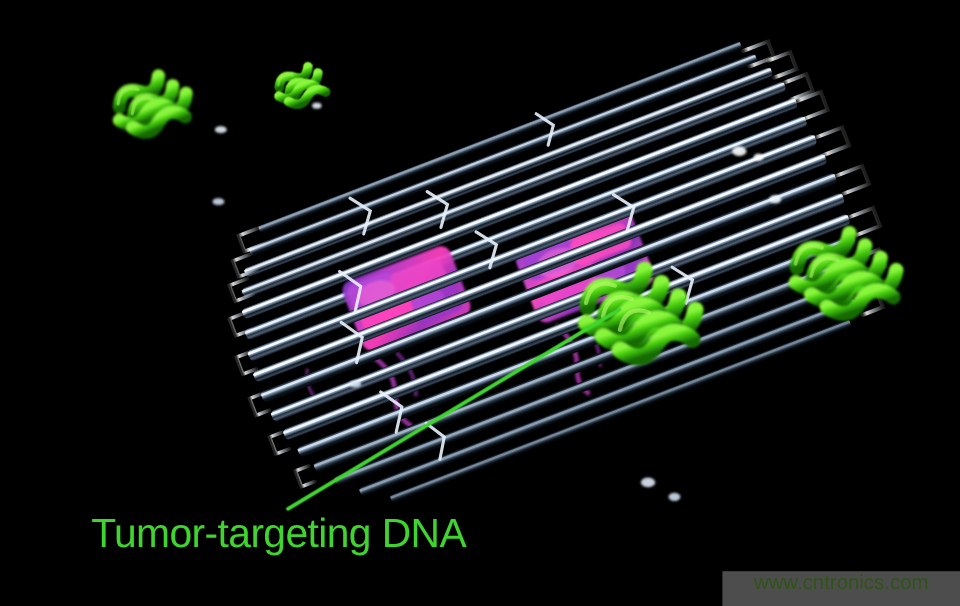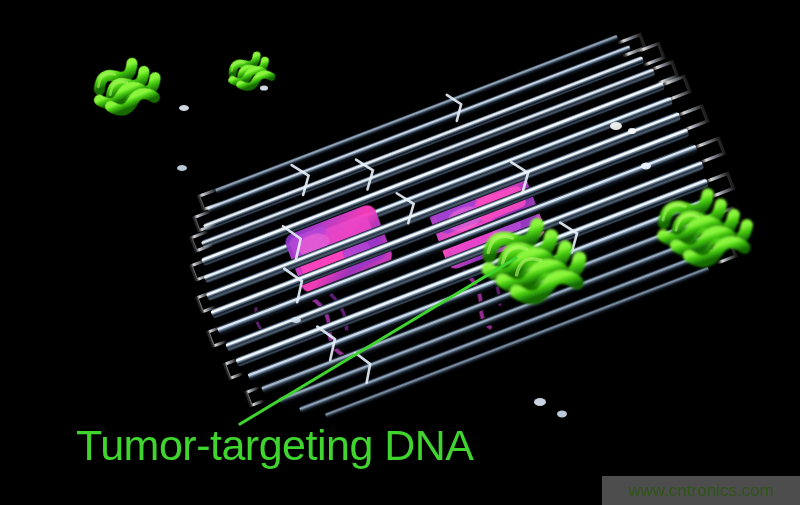--- a/index.html
+++ b/index.html
@@ -22,36 +22,36 @@
     left: 0;
     top: 0;
     width: 800px;
     height: 505px;
     display: block;
   }
   #callout-label {
     position: absolute;
     left: 76px;
     top: 422px;
-    font-size: 43px;
+    font-size: 34px;
     line-height: 46px;
     letter-spacing: -0.5px;
     color: #3fd42e;
     white-space: nowrap;
     font-weight: 400;
   }
   #watermark-bar {
     position: absolute;
     left: 602px;
     top: 476px;
     width: 198px;
     height: 29px;
     background: #4d4d4d;
     display: flex;
-    align-items: center;
+    align-items: flex-start;
     justify-content: center;
   }
   #watermark-text {
     color: #2f5418;
     font-size: 17px;
     letter-spacing: 0px;
     white-space: nowrap;
   }
 </style>
 </head>

